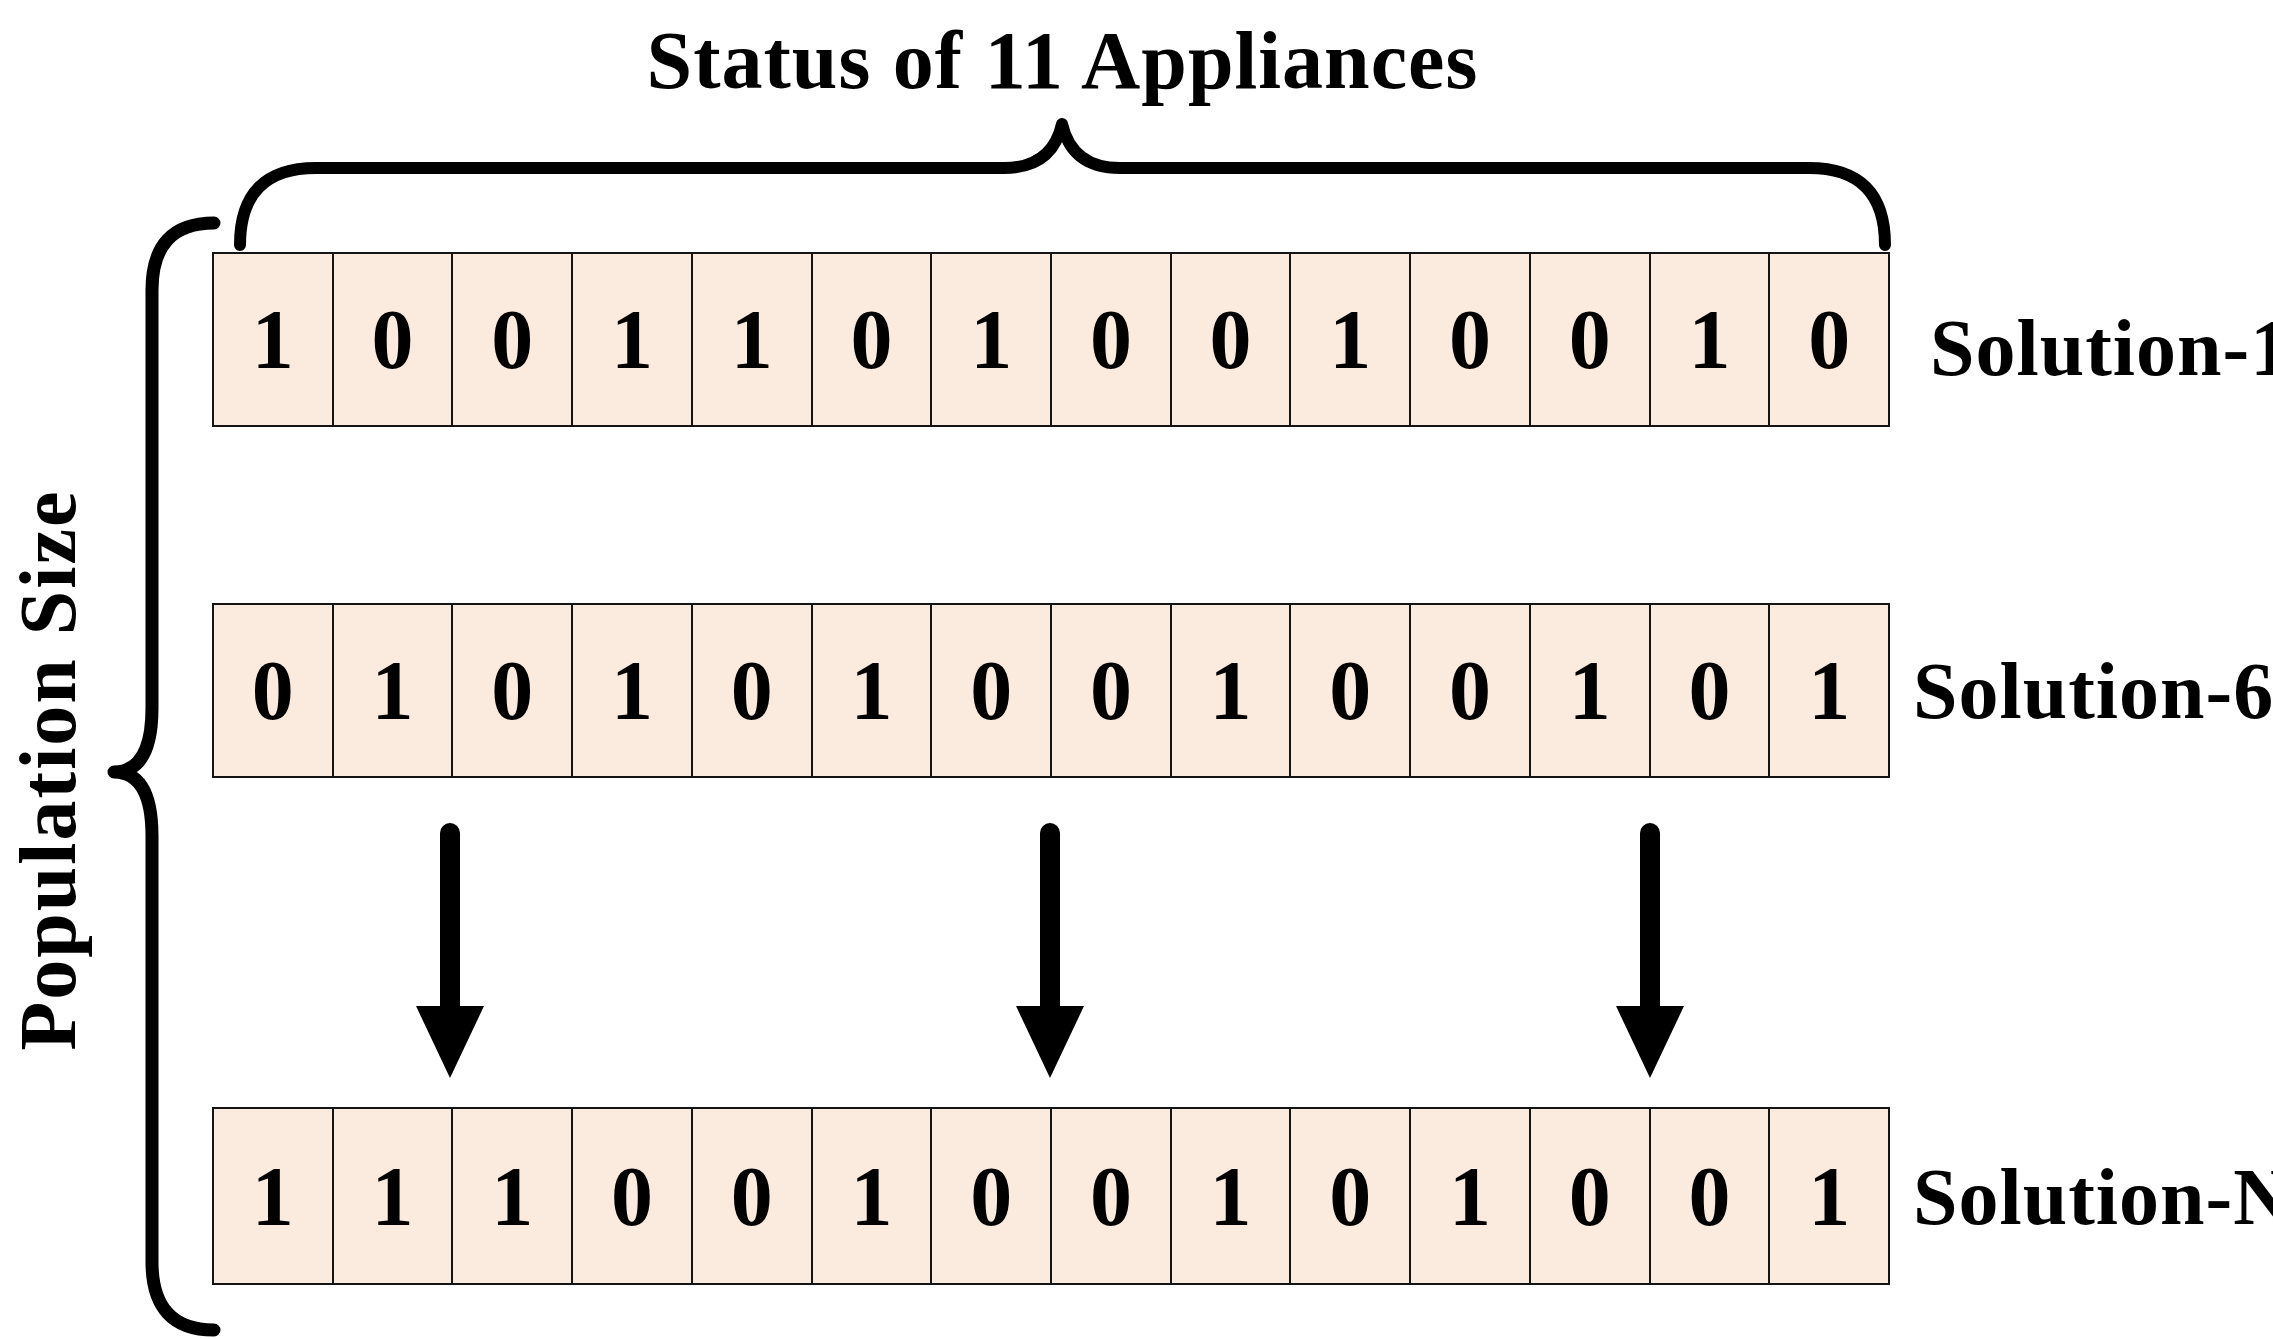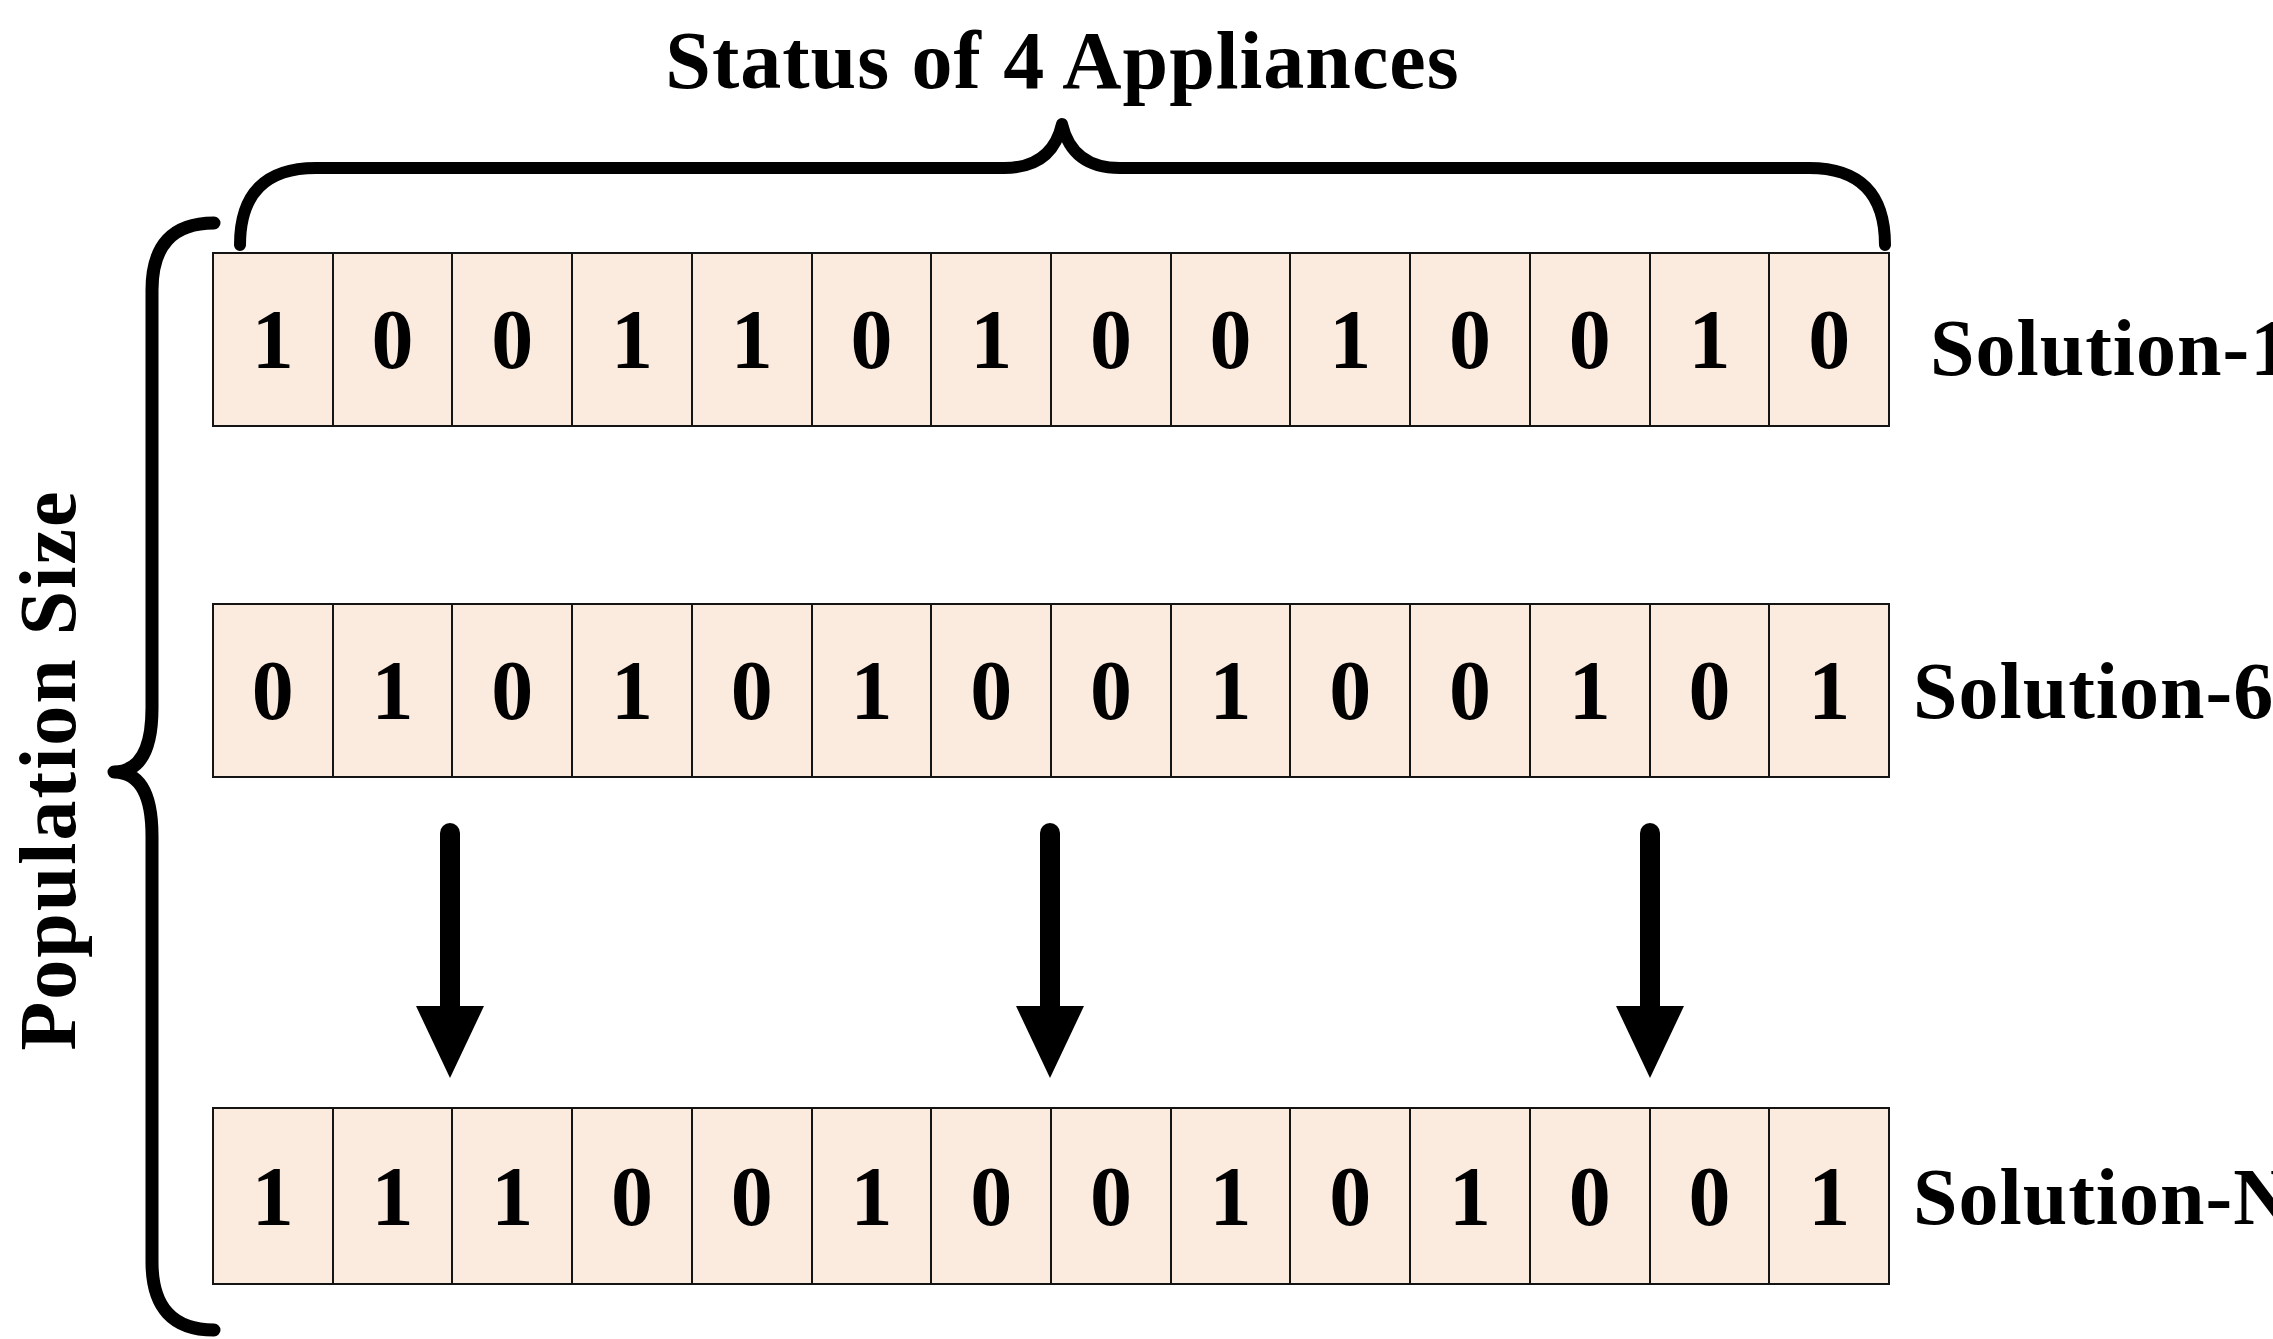--- a/index.html
+++ b/index.html
@@ -33,21 +33,21 @@
   .sol-label{
     position:absolute;left:1913px;transform:translateY(-50%);
     font-size:80px;white-space:nowrap;letter-spacing:1px;
   }
 </style>
 </head>
 <body>
 
 <div class="canvas">
 
-  <div class="title">Status of 4 Appliances</div>
+  <div class="title">Status of 11 Appliances</div>
 
   <div class="vlabel">Population Size</div>
 
   <svg class="overlay" viewBox="0 0 2273 1339" aria-hidden="true">
     <path class="stroke" stroke-width="12" stroke-linecap="round" stroke-linejoin="round" d="M 240 245 Q 240 168 316 168 L 1004 168 Q 1052 168 1062 124 Q 1072 168 1120 168 L 1809 168 Q 1885 168 1885 245"></path>
     <path class="stroke" stroke-width="13" stroke-linecap="round" stroke-linejoin="round" d="M 214 223 Q 152 223 152 290 L 152 708 Q 152 772 114 772 Q 152 772 152 836 L 152 1262 Q 152 1330 214 1330"></path>
 
     <g>
       <path class="stroke" stroke-width="20" stroke-linecap="round" d="M 450 833 L 450 1012"></path>
       <polygon class="solid" points="416,1006 484,1006 450,1078"></polygon>

